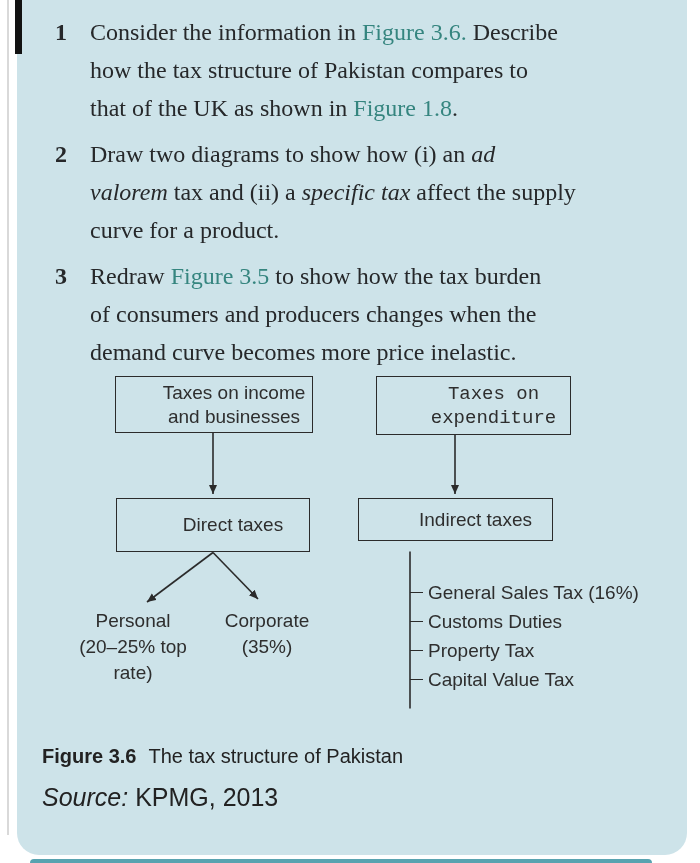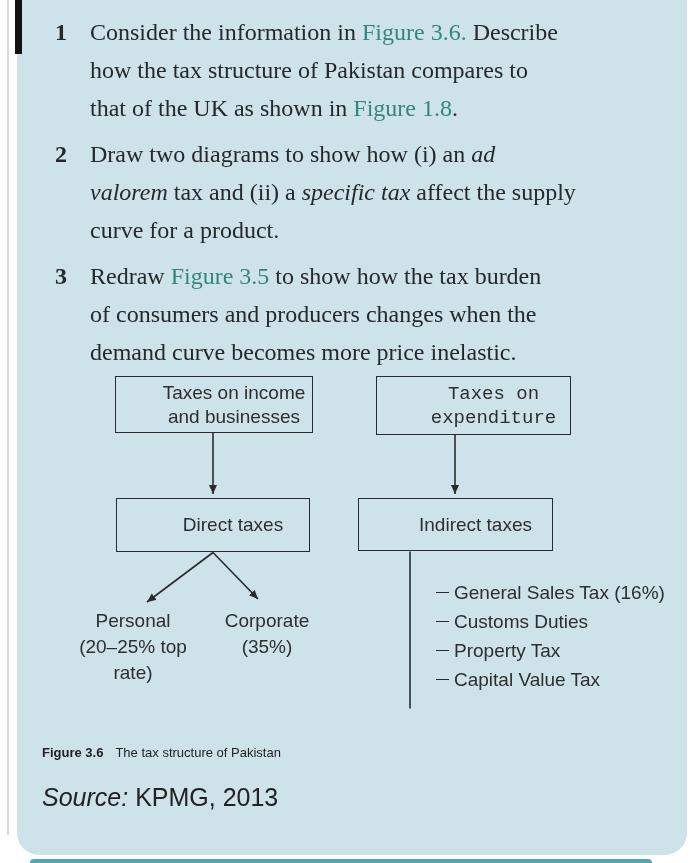--- a/index.html
+++ b/index.html
@@ -27,31 +27,31 @@
   
   .diagram{position:absolute;left:0;top:0;width:700px;height:863px;pointer-events:none;
            font-family:"Liberation Sans", sans-serif;color:#2e2e2e;}
   .diagram svg{position:absolute;left:0;top:0;}
   .dbox{position:absolute;border:1.6px solid var(--line);display:flex;align-items:center;
         justify-content:center;text-align:center;font-size:19px;line-height:24px;
         white-space:pre-line;background:var(--card-bg);padding-left:40px;}
   #box-income{left:115px;top:376px;width:198px;height:57px;}
   #box-expenditure{left:376px;top:376px;width:195px;height:59px;font-family:Liberation Mono, monospace;}
   #box-direct{left:116px;top:498px;width:194px;height:54px;}
-  #box-indirect{left:358px;top:498px;width:195px;height:53px;}
+  #box-indirect{left:358px;top:498px;width:195px;height:43px;}
   .leaf{position:absolute;top:608px;width:150px;text-align:center;font-size:19px;line-height:26px;}
   #leaf-personal{left:58px;}
   #leaf-corporate{left:192px;}
-  .tax-list{position:absolute;left:410px;top:578px;margin-left:26px;}
+  .tax-list{position:absolute;left:410px;top:578px;}
   .tax-item{display:flex;align-items:center;height:29px;white-space:nowrap;font-size:19px;}
   .tick{width:13px;height:0;border-top:1.6px solid var(--line);margin-right:5px;flex-shrink:0;}
 
   
   .caption{position:absolute;left:42px;top:745px;font-family:"Liberation Sans", sans-serif;
-           font-size:13px;color:#222;}
+           font-size:20px;color:#222;}
   .caption .cap-label{font-weight:bold;margin-right:12px;}
   .source{position:absolute;left:42px;top:783px;font-family:"Liberation Sans", sans-serif;
           font-size:25px;color:#222;}
   .source .src-label{font-style:italic;}
 
   .bottom-bar{position:absolute;left:30px;top:859px;width:622px;height:4px;
               background:var(--bottom-bar);border-radius:4px 4px 0 0;}
 </style>
 </head>
 <body>

